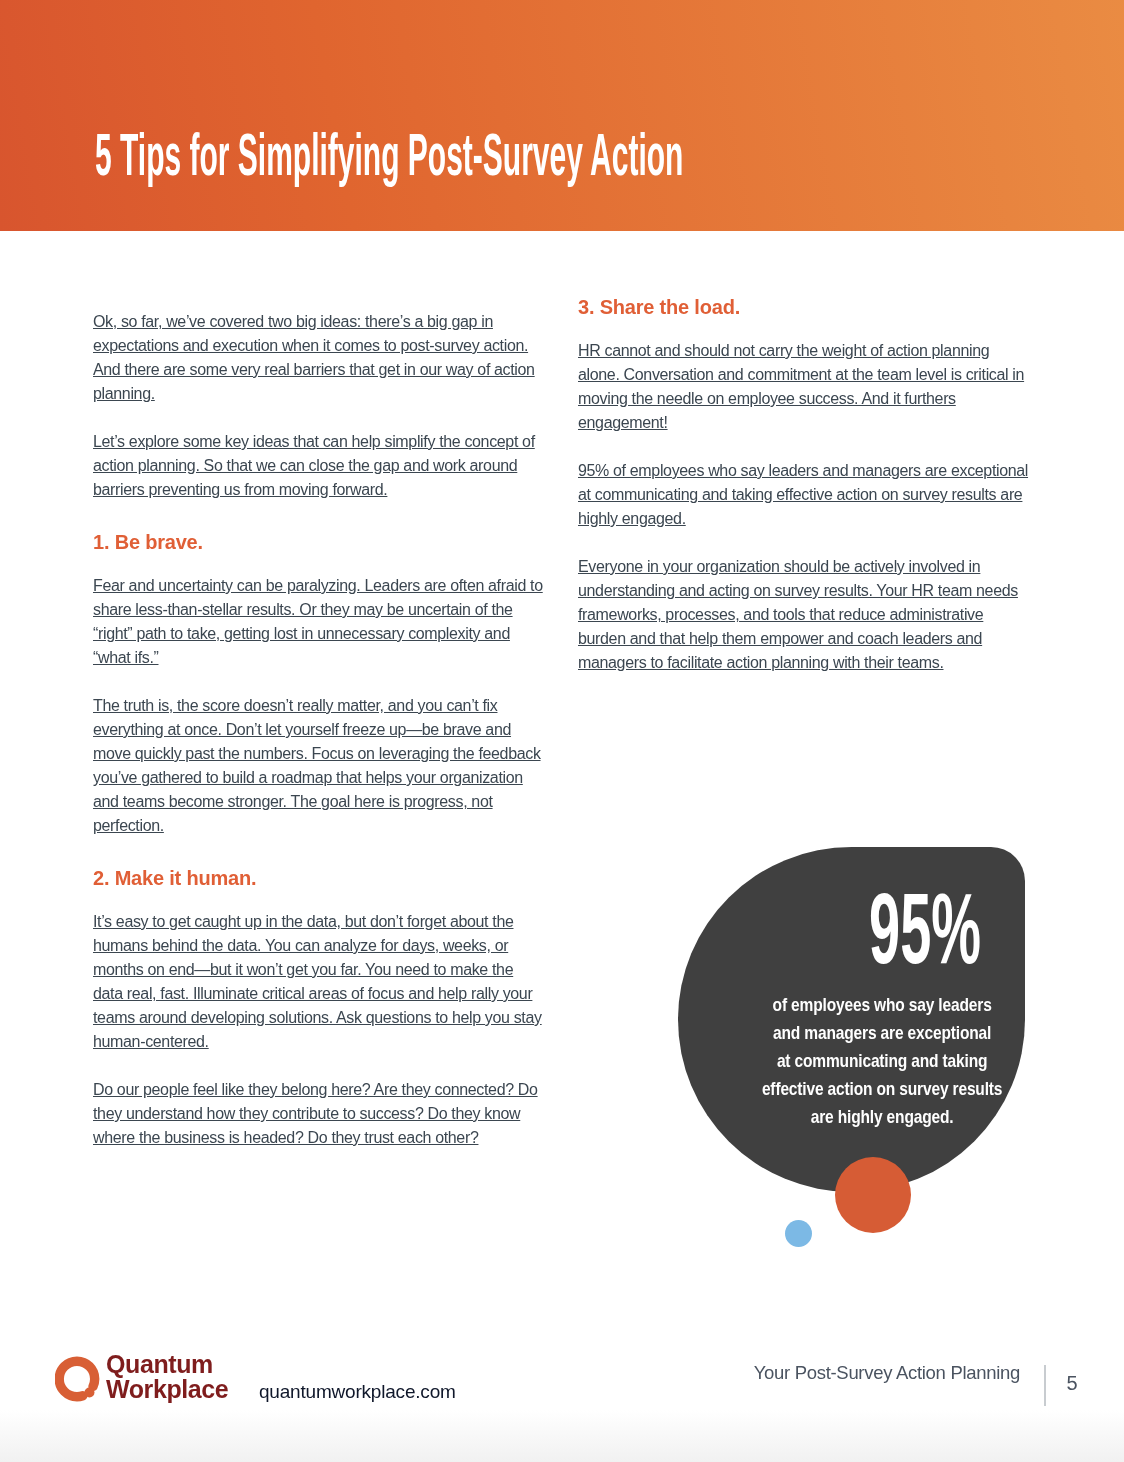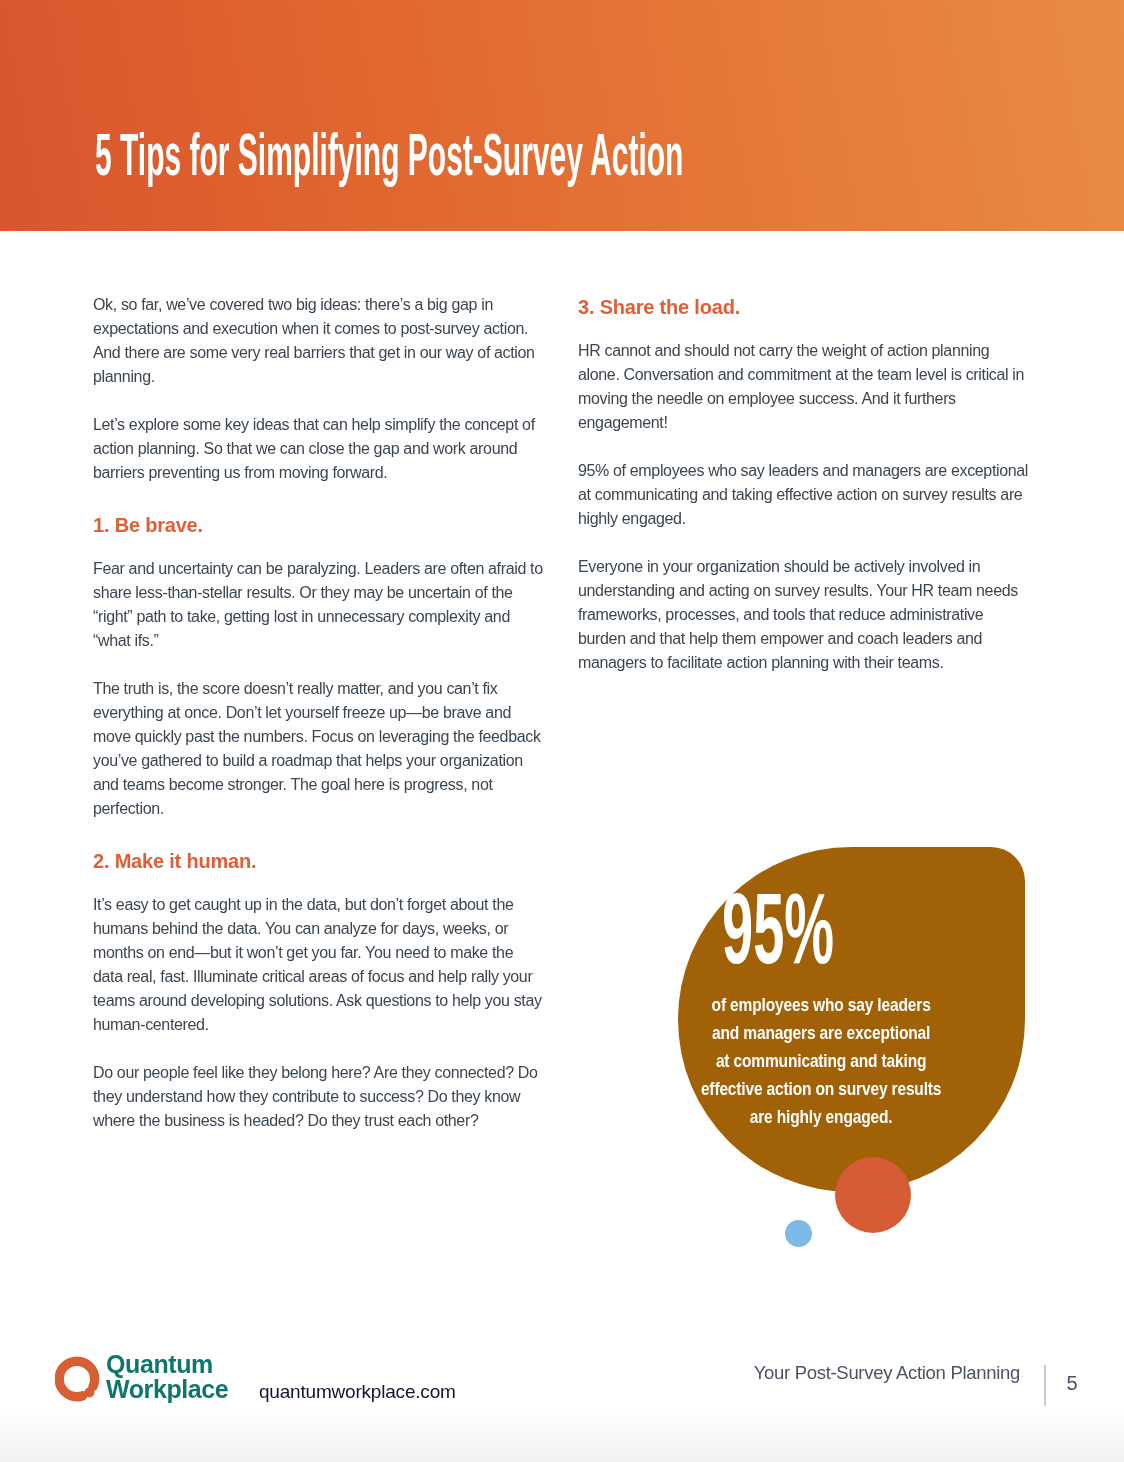--- a/index.html
+++ b/index.html
@@ -19,33 +19,33 @@
     position:absolute;left:95px;top:125px;margin:0;
     font-size:60px;font-weight:bold;color:#ffffff;line-height:1;
     white-space:nowrap;transform:scaleX(0.5);transform-origin:left top;
     letter-spacing:0;
   }
   
   .col{position:absolute;top:293px;width:452px;}
   .col-left{left:93px;}
   .col-right{left:578px;}
   .col p{
-    margin:0 0 24px 0;font-size:16px;line-height:24px;
-    letter-spacing:-0.35px;color:#3b4650;
+    margin:17px 0 24px 0;font-size:16px;line-height:24px;
+    letter-spacing:-0.35px;color:#3b4650;text-decoration:underline;
   }
   .col h2{
     margin:28px 0 20px 0;font-size:20px;line-height:24px;
     font-weight:bold;color:#e05f36;letter-spacing:-0.2px;
   }
   .col h2:first-child{margin-top:2px;}
   
   .stat-blob{
     position:absolute;left:678px;top:847px;width:347px;height:345px;
-    background:#a16207;border-radius:50% 34px 50% 50%;
-    display:flex;flex-direction:column;align-items:flex-start;
+    background:#404040;border-radius:50% 34px 50% 50%;
+    display:flex;flex-direction:column;align-items:flex-end;
     box-sizing:border-box;padding-top:36px;
   }
   .stat-value{
     color:#ffffff;font-size:100px;font-weight:bold;line-height:0.9;
     transform:scaleX(0.56);transform-origin:center top;white-space:nowrap;
   }
   .stat-caption{
     margin-top:18px;transform:scaleX(0.84);transform-origin:center top;
     text-align:center;
   }
@@ -53,21 +53,21 @@
     color:#ffffff;font-size:18.5px;font-weight:bold;line-height:28px;
     white-space:nowrap;letter-spacing:-0.2px;
   }
   .circle{position:absolute;border-radius:50%;}
   .circle-orange{left:835px;top:1157px;width:76px;height:76px;background:#d65c35;}
   .circle-lightblue{left:785px;top:1220px;width:27px;height:27px;background:#7cb9e5;}
   
   .logo-icon{position:absolute;left:55px;top:1356px;}
   .logo-text{
     position:absolute;left:106px;top:1352px;
-    font-size:25px;font-weight:bold;color:#0f766e;line-height:25px;
+    font-size:25px;font-weight:bold;color:#7f1d1d;line-height:25px;
     letter-spacing:-0.4px;
   }
   .website{
     position:absolute;left:259px;top:1381px;
     font-size:19px;color:#0f172a;letter-spacing:-0.2px;
     text-decoration:none;
   }
   .doc-title{
     position:absolute;right:104px;top:1360px;text-align:right;
     font-size:18.5px;line-height:26px;color:#4a5360;letter-spacing:-0.3px;

